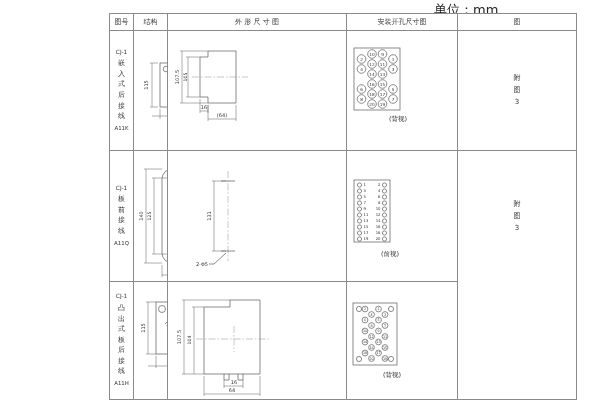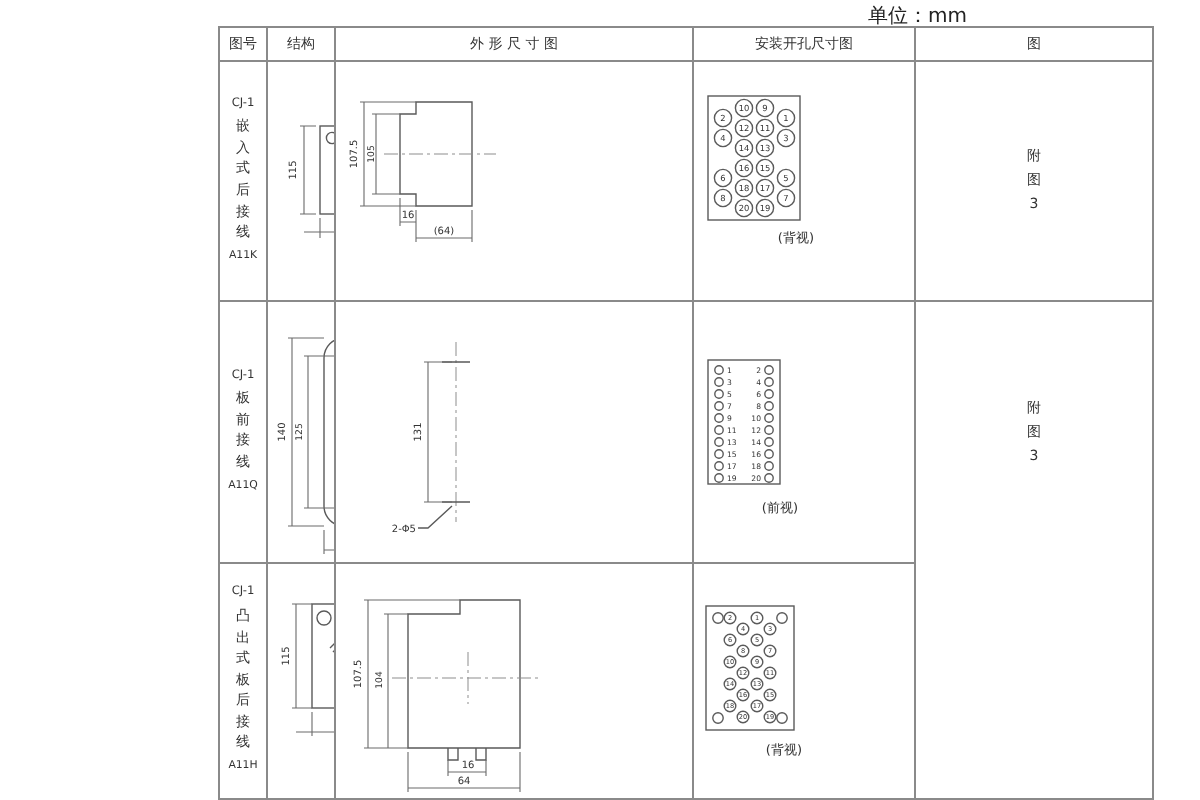--- a/index.html
+++ b/index.html
@@ -1,18 +1,18 @@
 <!DOCTYPE html>
 <html><head>
 <meta charset="utf-8">
 <style>
   html,body{margin:0;padding:0;}
   body{width:600px;height:400px;background:#ffffff;overflow:hidden;position:relative;
        font-family:"DejaVu Sans",sans-serif;color:#333;}
-  .unit{position:absolute;left:434px;top:1px;font-size:10px;color:#222;}
+  .unit{position:absolute;left:434px;top:1px;font-size:13px;color:#222;}
   .tbl{position:absolute;left:109px;top:13px;display:grid;
        grid-template-columns:24px 34px 179px 111px 118px;
        grid-template-rows:17px 120px 131px 117px;
        border:1px solid #8a8a8a;background:#fff;}
   .c{box-sizing:border-box;border-right:1px solid #8a8a8a;border-bottom:1px solid #8a8a8a;
      position:relative;overflow:hidden;}
   .c:nth-child(5n){border-right:none;}
   .r3{border-bottom:none;}
   .hd{display:flex;align-items:center;justify-content:center;font-size:7px;white-space:pre;}
   .vcol{display:flex;flex-direction:column;align-items:center;justify-content:center;height:100%;}

